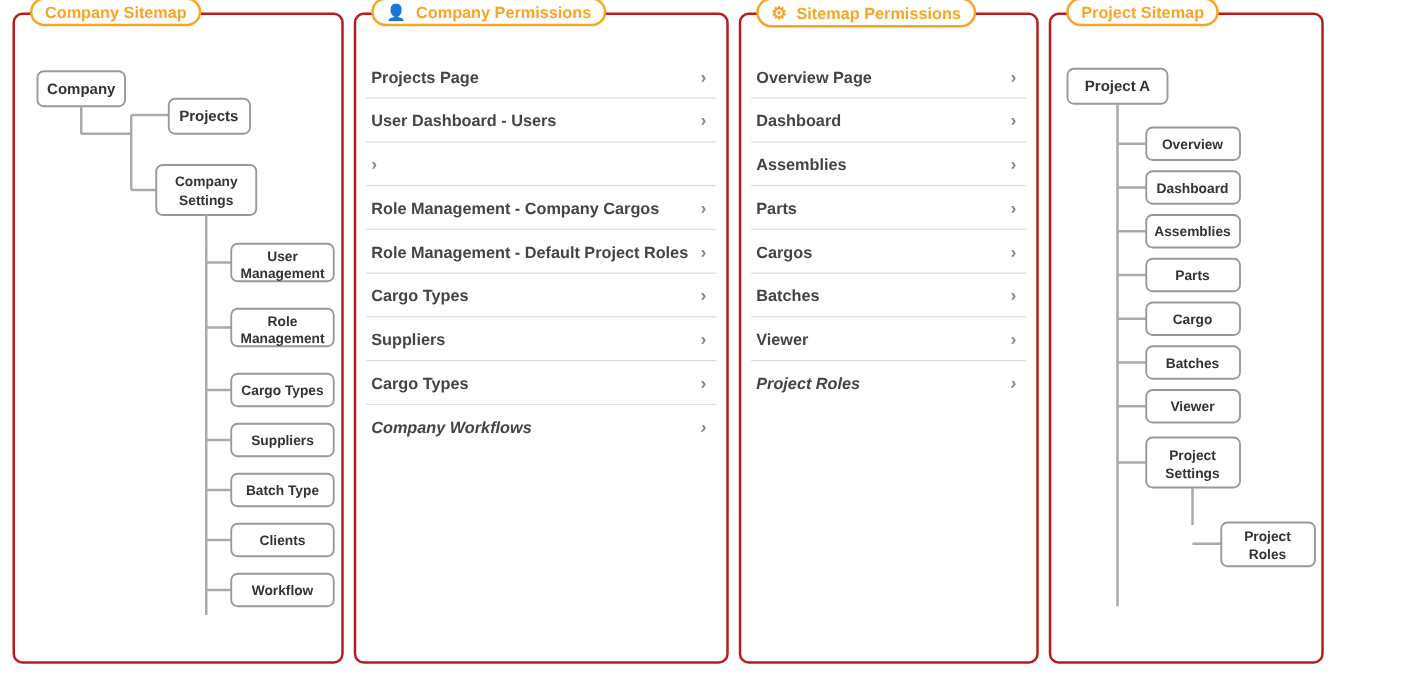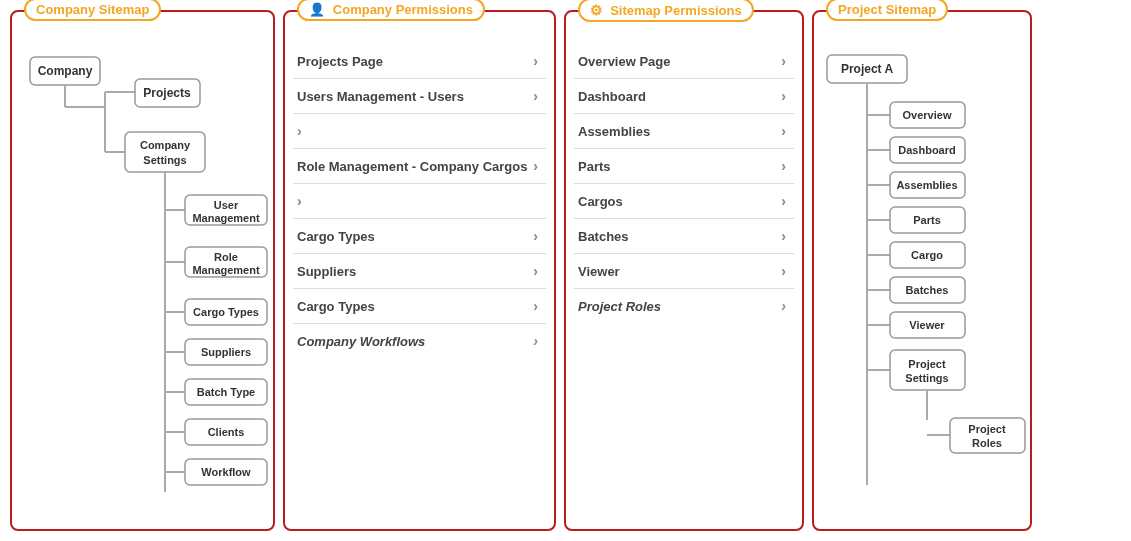--- a/index.html
+++ b/index.html
@@ -44,21 +44,21 @@
     }
 
     
     .company-sitemap-panel {
       width: 265px;
       flex-shrink: 0;
     }
 
     
     .company-permissions-panel {
-      width: 273px;
+      width: 300px;
       flex-shrink: 0;
     }
 
     .perm-list {
       margin-top: 18px;
       display: flex;
       flex-direction: column;
       gap: 0;
       justify-content: center;
     }
@@ -175,31 +175,32 @@
     <span class="panel-title">
       <span style="margin-right:4px;">👤</span>
       <span>Company Permissions</span>
     </span>
     <div class="perm-list" style="margin-top:22px;">
       <div class="perm-item">
         <span>Projects Page</span>
         <span class="chevron">›</span>
       </div>
       <div class="perm-item">
-        <span>Users Management - Users</span>
+        <span>User Dashboard - Users</span>
         <span class="chevron">›</span>
       </div>
       <div class="perm-item">
         <span class="chevron">›</span>
       </div>
       <div class="perm-item">
         <span>Role Management - Company Cargos</span>
         <span class="chevron">›</span>
       </div>
       <div class="perm-item">
+        <span>Role Management - Default Project Roles</span>
         <span class="chevron">›</span>
       </div>
       <div class="perm-item">
         <span>Cargo Types</span>
         <span class="chevron">›</span>
       </div>
       <div class="perm-item">
         <span>Suppliers</span>
         <span class="chevron">›</span>
       </div>

